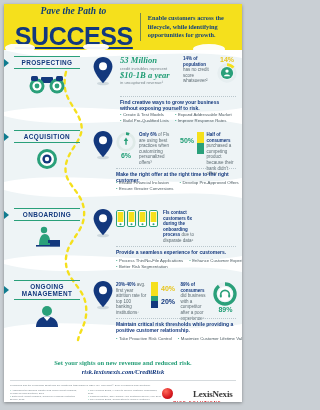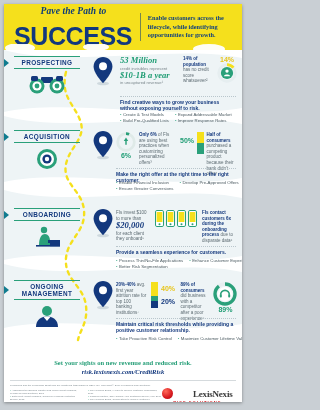--- a/index.html
+++ b/index.html
@@ -8,21 +8,21 @@
   #sheet{position:absolute;left:4px;top:4px;width:238px;height:398px;background:#ffffff;
          box-shadow:0 1px 3px rgba(0,0,0,.35);overflow:hidden;}
 
   
   .hdr{position:relative;height:46px;background:#f5e01c;overflow:hidden;}
   .hdr-in{display:flex;align-items:center;height:46px;padding:0 6px;box-sizing:border-box;}
   .hdr-left{width:124px;padding-left:4px;}
   .pave{font-family:"Liberation Serif",serif;font-style:italic;font-weight:bold;
         color:#0d3c7a;font-size:9.5px;letter-spacing:.1px;margin-bottom:8px;text-align:center;}
   .success{font-family:"Liberation Sans",sans-serif;font-weight:bold;color:#12387e;
-           font-size:25px;line-height:25px;letter-spacing:-.4px;text-align:left;}
+           font-size:25px;line-height:25px;letter-spacing:-.4px;text-align:right;text-decoration:underline;}
   .hdr-div{width:1px;height:28px;background:#0d3c7a;opacity:.55;margin:0 7px;}
   .hdr-right{font-family:"Liberation Serif",serif;font-weight:bold;color:#11417e;
              font-size:6.3px;line-height:8.4px;width:92px;}
 
   .hills{position:absolute;left:0;right:0;top:40px;height:42px;pointer-events:none;}
 
   
   .body{position:relative;background:#ffffff;height:304px;}
   .stage{position:absolute;inset:0;}
 
@@ -289,27 +289,20 @@
 
       <div class="pin" style="left:88px;top:158px;">
         <svg width="22" height="30" viewBox="0 0 22 30">
           <ellipse cx="11" cy="27.5" rx="6" ry="1.8" fill="#cfd9de"></ellipse>
           <path d="M11,1 C5.8,1 1.6,5.2 1.6,10.4 C1.6,17.4 11,27 11,27 C11,27 20.4,17.4 20.4,10.4 C20.4,5.2 16.2,1 11,1Z" fill="#13387d"></path>
           <circle cx="11" cy="10.2" r="4" fill="#ffffff"></circle>
         </svg>
       </div>
 
       <div class="stats" style="left:112px;top:160px;width:122px;">
-        <div class="stat" style="width:36px;">
-          <div class="stxt">
-            <div>FIs invest $100 to more than</div>
-            <div class="big-blue">$20,000</div>
-            <div>for each client they onboard⁵</div>
-          </div>
-        </div>
         <div class="stat" style="gap:2px;">
           <svg width="9" height="17" viewBox="0 0 9 17">
             <rect x="0.5" y="0.5" width="8" height="16" rx="1.4" fill="#ffffff" stroke="#2aa07a"></rect>
             <rect x="1.6" y="2" width="5.8" height="10" fill="#f5e01c"></rect>
             <circle cx="4.5" cy="14.2" r="1" fill="#2aa07a"></circle>
           </svg>
           <svg width="9" height="17" viewBox="0 0 9 17">
             <rect x="0.5" y="0.5" width="8" height="16" rx="1.4" fill="#ffffff" stroke="#2aa07a"></rect>
             <rect x="1.6" y="2" width="5.8" height="10" fill="#f5e01c"></rect>
             <circle cx="4.5" cy="14.2" r="1" fill="#2aa07a"></circle>

